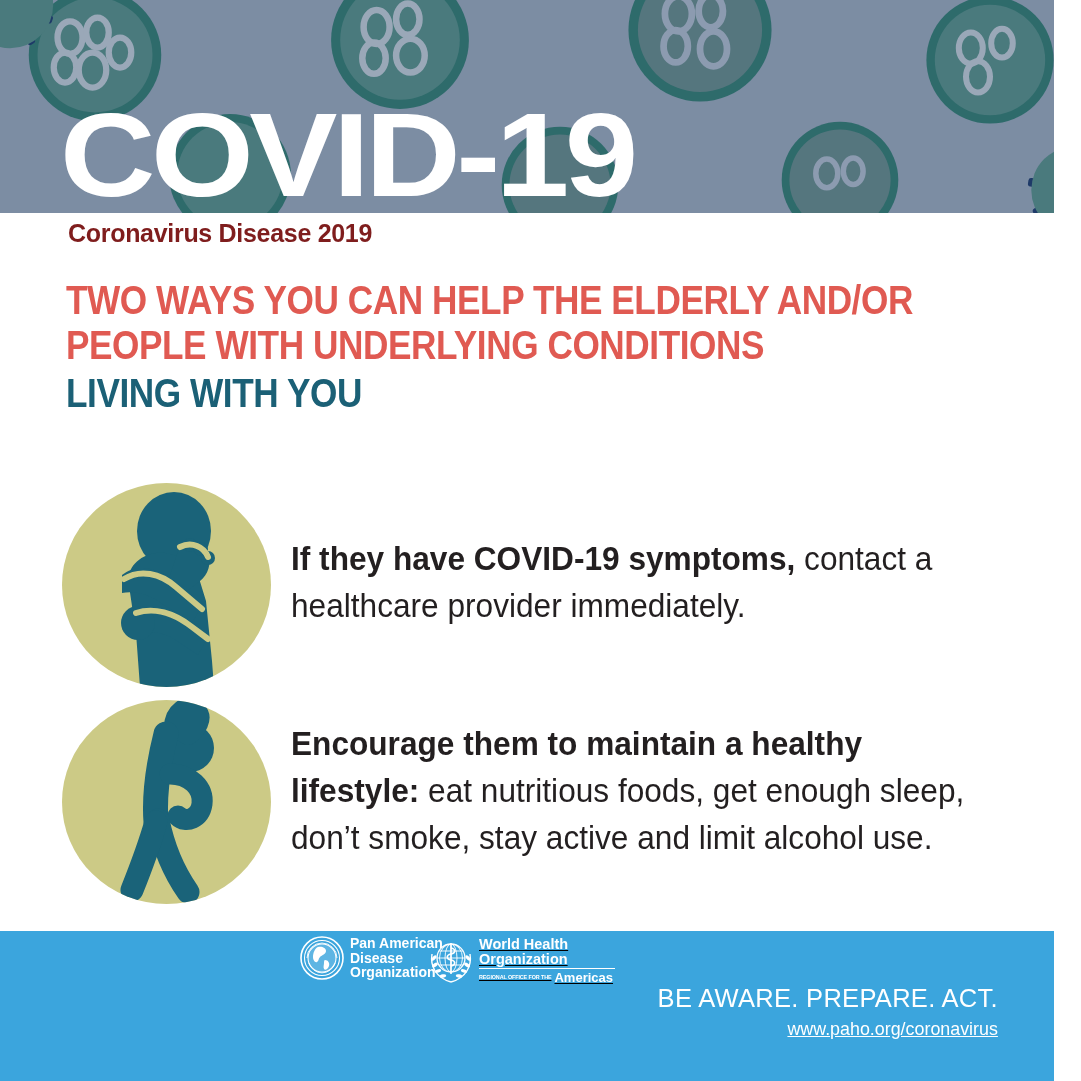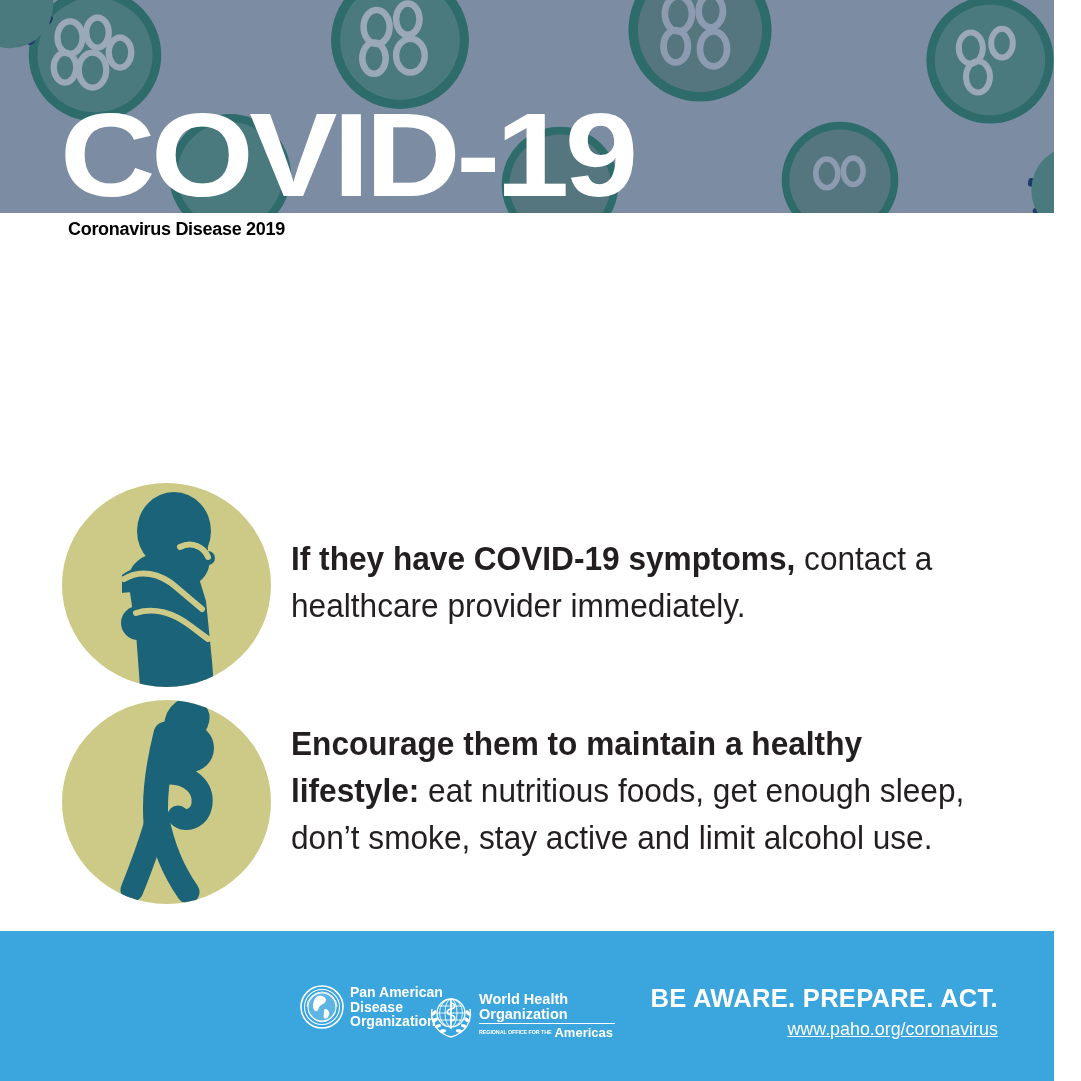--- a/index.html
+++ b/index.html
@@ -42,24 +42,24 @@
     color:#ffffff;
     transform:scaleX(1.12);
     transform-origin:left center;
     white-space:nowrap;
     z-index:5;
   }
   .covid-sub {
     position:absolute;
     left:68px;
     top:219px;
-    font-size:18px;
+    font-size:25px;
     font-weight:bold;
     letter-spacing:-0.3px;
-    color:#000000;
+    color:#7f1d1d;
     white-space:nowrap;
     z-index:5;
   }
 
   
   .headline {
     position:absolute;
     left:66px;
     top:278px;
     width:900px;
@@ -118,22 +118,22 @@
   .paho-word {
     position:absolute;
     left:56px; top:981px;
     font-size:59px;
     font-weight:bold;
     letter-spacing:-2px;
     color:#ffffff;
     line-height:1;
     z-index:3;
   }
-  .paho-mark { position:absolute; left:300px; top:985px; z-index:3; }
-  .who-mark  { position:absolute; left:428px; top:992px; z-index:3; }
+  .paho-mark { position:absolute; left:300px; top:936px; z-index:3; }
+  .who-mark  { position:absolute; left:428px; top:937px; z-index:3;text-decoration:underline; }
 
   .logo-row { display:flex; align-items:center; }
   .logo-text {
     margin-left:6px;
     color:#ffffff;
     font-size:14px;
     font-weight:bold;
     line-height:14.5px;
     white-space:nowrap;
   }
@@ -163,21 +163,21 @@
   .who-region-big {
     font-size:13px;
     font-weight:bold;
     color:#ffffff;
   }
 
   .tagline {
     position:absolute;
     right:56px; top:984px;
     font-size:25.5px;
-    font-weight:bold;
+    font-weight:normal;
     letter-spacing:0.3px;
     color:#ffffff;
     text-align:right;
     white-space:nowrap;
     z-index:3;
   }
   .url {
     position:absolute;
     right:56px; top:1018px;
     font-family:"Liberation Sans Narrow","Liberation Sans", sans-serif;
@@ -529,20 +529,25 @@
           </g>
           <circle cx="0" cy="0" r="46" fill="#4a7a7d"></circle>
         </g>
       </g>
     </svg>
   </div>
 
   <div class="covid-title">COVID-19</div>
   <div class="covid-sub">Coronavirus Disease 2019</div>
 
+  <div class="headline">
+    <div class="hl-line hl-red">TWO WAYS YOU CAN HELP THE ELDERLY AND/OR</div>
+    <div class="hl-line hl-red">PEOPLE WITH UNDERLYING CONDITIONS</div>
+    <div class="hl-line hl-teal">LIVING WITH YOU</div>
+  </div>
 
   <div class="bullets">
 
     <div class="bullet bullet-1">
       <div class="icon-circle">
         <svg viewBox="0 0 209 204" width="209" height="204">
           <g fill="#1a6379">
 
             <ellipse cx="112" cy="48" rx="37" ry="39"></ellipse>
 

